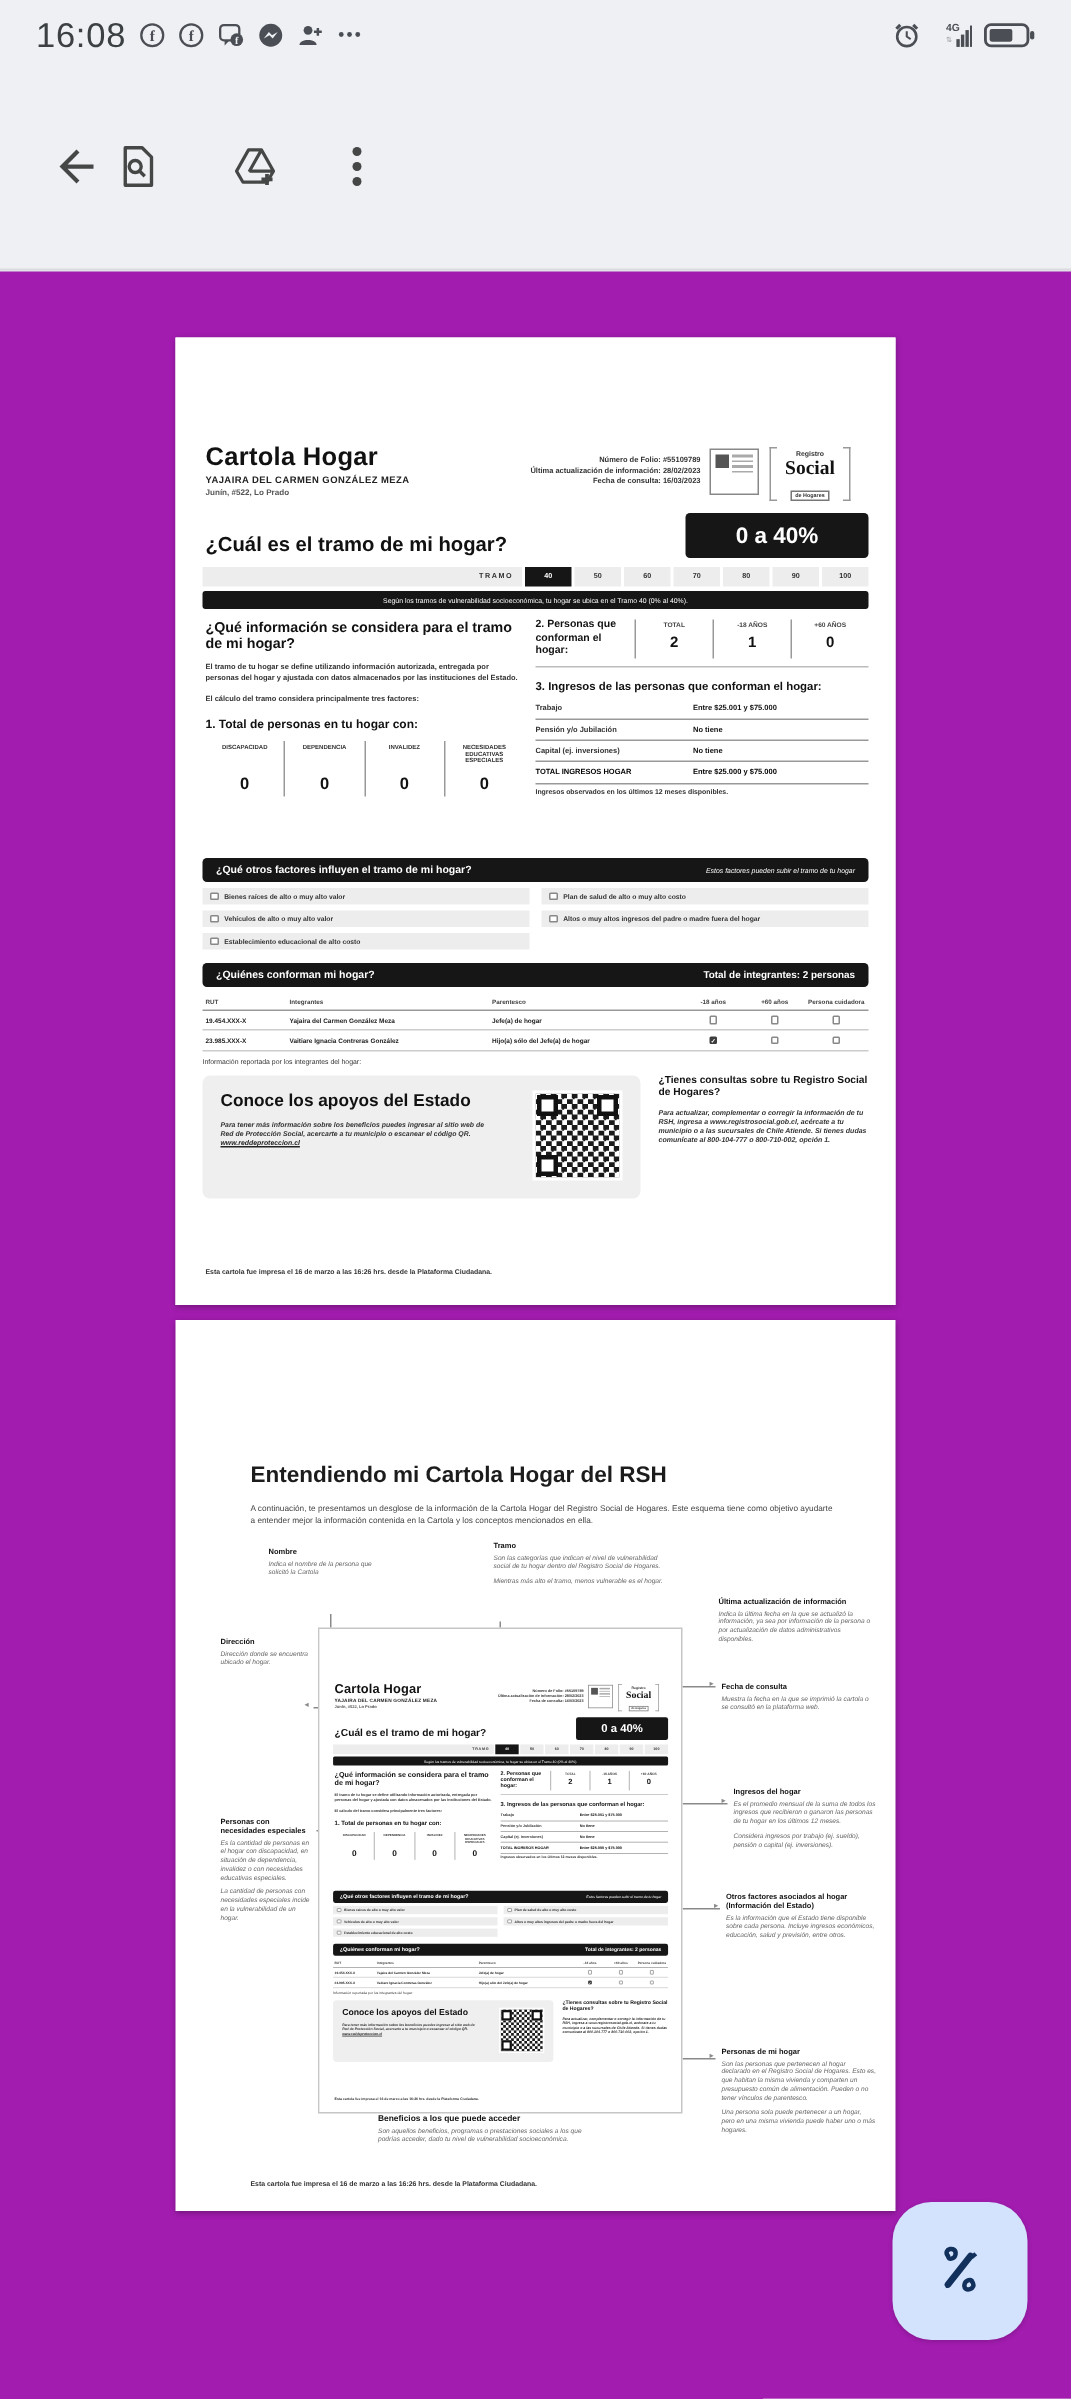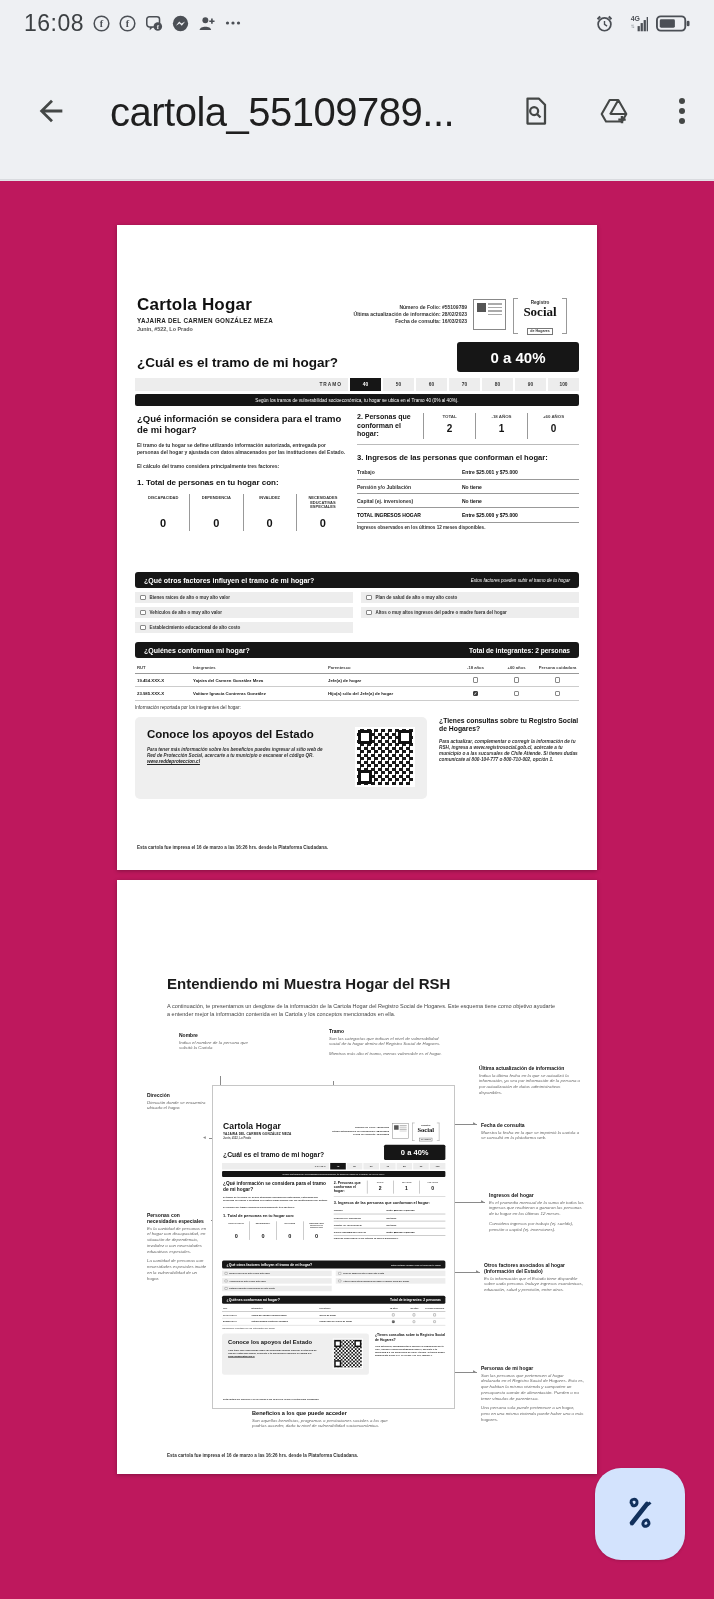--- a/index.html
+++ b/index.html
@@ -16,21 +16,21 @@
 
   
   .app-bar { position:absolute; top:46px; left:0; width:714px; height:134px; background:#eef0f3;
     border-bottom:1px solid #d9dbdf; display:flex; align-items:center; padding:0 24px 0 30px; }
   .app-title { flex:1; font-size:40px; color:#1f1f1f; margin-left:38px; white-space:nowrap;
     overflow:hidden; letter-spacing:-.5px; }
   .app-icons { display:flex; align-items:center; gap:40px; color:#3c4043; }
   .icon-btn { background:none; border:none; display:inline-flex; align-items:center; justify-content:center; padding:4px; cursor:pointer; }
 
   
-  .viewer { position:absolute; top:181px; left:0; width:714px; height:1418px; background:#be185d; }
+  .viewer { position:absolute; top:181px; left:0; width:714px; height:1418px; background:#a21caf; }
   .page { position:absolute; left:117px; width:480px; background:#fff; box-shadow:0 1px 4px rgba(0,0,0,.3); }
   .page1 { top:44px; height:645px; }
   .page2 { top:699px; height:594px; }
 
   
   .cartola { position:relative; width:480px; height:645px; background:#fff; color:#222; }
   .c-header { position:absolute; left:20px; top:70px; }
   .c-title { font-size:17px; font-weight:bold; color:#111; letter-spacing:.2px; }
   .c-name { font-size:6.3px; font-weight:bold; letter-spacing:.3px; margin-top:2px; color:#222; }
   .c-addr { font-size:5.4px; font-weight:bold; color:#555; margin-top:1.5px; }
@@ -216,21 +216,20 @@
       </span>
   </div>
 </div>
 
 <div class="app-bar">
   <button class="icon-btn">
     <span><svg width="34" height="34" viewBox="0 0 24 24">
           <path d="M20 11 H7.8 L13.4 5.4 L12 4 L4 12 L12 20 L13.4 18.6 L7.8 13 H20 Z" fill="#444746"></path>
         </svg></span>
   </button>
-  <div class="app-title">cartola_55109789...</div>
   <div class="app-icons">
     <button class="icon-btn">
       <span><svg width="30" height="30" viewBox="0 0 24 24">
             <path d="M6 2 h9 l5 5 v15 H6 Z" fill="none" stroke="#444746" stroke-width="1.8" stroke-linejoin="round"></path>
             <circle cx="11.3" cy="12" r="3.2" fill="none" stroke="#444746" stroke-width="1.8"></circle>
             <path d="M13.6 14.4 L16.4 17.2" stroke="#444746" stroke-width="1.8"></path>
           </svg></span>
     </button>
     <button class="icon-btn">
       <span><svg width="32" height="30" viewBox="0 0 26 24">
@@ -447,21 +446,21 @@
       <div class="c-consultas">
         <h3>¿Tienes consultas sobre tu Registro Social de Hogares?</h3>
         <p>Para actualizar, complementar o corregir la información de tu RSH, ingresa a www.registrosocial.gob.cl, acércate a tu municipio o a las sucursales de Chile Atiende. Si tienes dudas comunícate al 800-104-777 o 800-710-002, opción 1.</p>
       </div>
 
       <div class="c-footer">Esta cartola fue impresa el 16 de marzo a las 16:26 hrs. desde la Plataforma Ciudadana.</div>
     </div>
   </div>
 
   <div class="page page2">
-    <div class="p2-title">Entendiendo mi Muestra Hogar del RSH</div>
+    <div class="p2-title">Entendiendo mi Cartola Hogar del RSH</div>
     <div class="p2-intro">A continuación, te presentamos un desglose de la información de la Cartola Hogar del Registro Social de Hogares.  Este esquema tiene como objetivo ayudarte a entender mejor la información contenida en la Cartola y los conceptos mencionados en ella.</div>
 
     <div class="ann" style="left:62px; top:152px; width:72px;">
       <b>Nombre</b>
       <span>Indica el nombre de la persona que solicitó la Cartola</span>
     </div>
     <div class="ann" style="left:30px; top:212px; width:60px;">
       <b>Dirección</b>
       <span>Dirección donde se encuentra ubicado el hogar.</span>
     </div>

